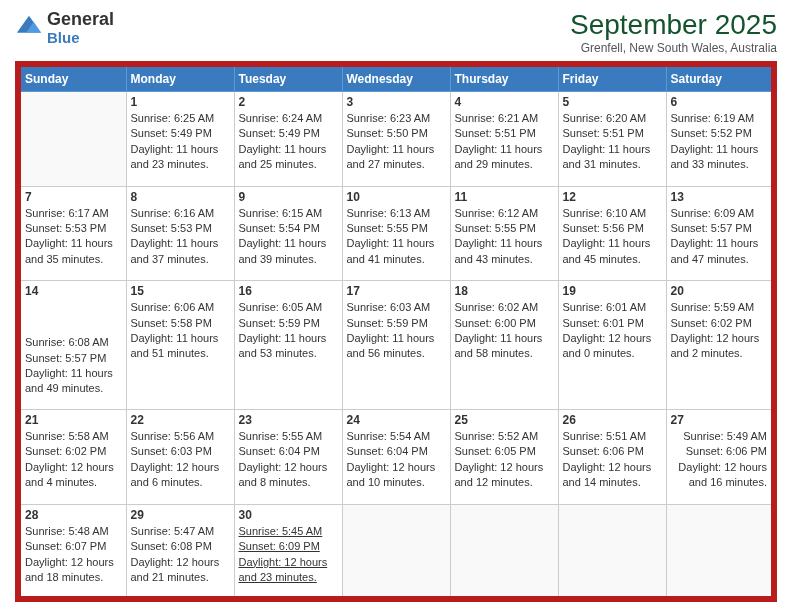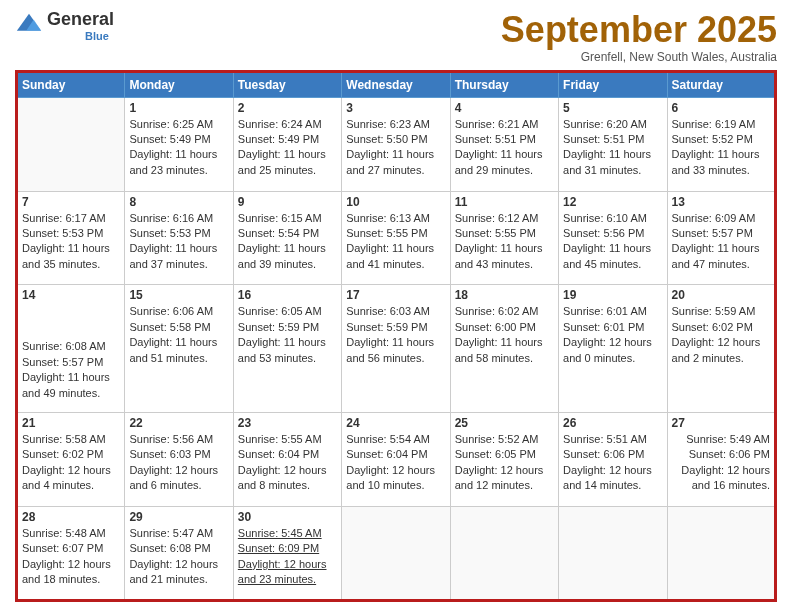--- a/index.html
+++ b/index.html
@@ -32,45 +32,44 @@
       display: flex;
       flex-direction: column;
       line-height: 1.1;
     }
     .logo-general {
       font-size: 18px;
       font-weight: bold;
       color: #333;
     }
     .logo-blue {
-      font-size: 11px;
+      font-size: 15px;
       font-weight: bold;
       color: #3a7abf;
-      margin-left: 38px;
     }
     .logo-icon {
       width: 28px;
       height: 28px;
     }
     .title-block {
       text-align: right;
     }
     .month-title {
-      font-size: 36px;
-      font-weight: bold;
-      color: #a16207;
+      font-size: 28px;
+      font-weight: normal;
+      color: #14532d;
       line-height: 1.1;
     }
     .location {
       font-size: 12px;
       color: #555;
     }
     .calendar {
       flex: 1;
-      border: 3px solid #b91c1c;
+      border: 6px solid #b91c1c;
       border-collapse: collapse;
       width: 100%;
       table-layout: fixed;
     }
     .calendar th {
       background: #3a7abf;
       color: #fff;
       font-size: 12px;
       font-weight: bold;
       padding: 5px 4px;

